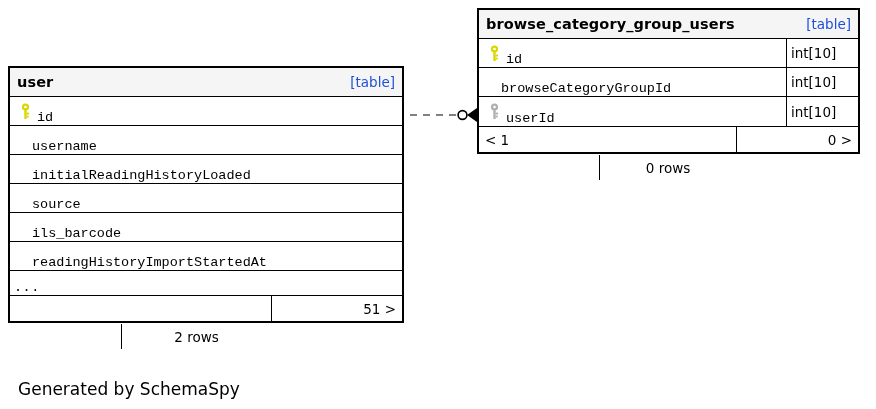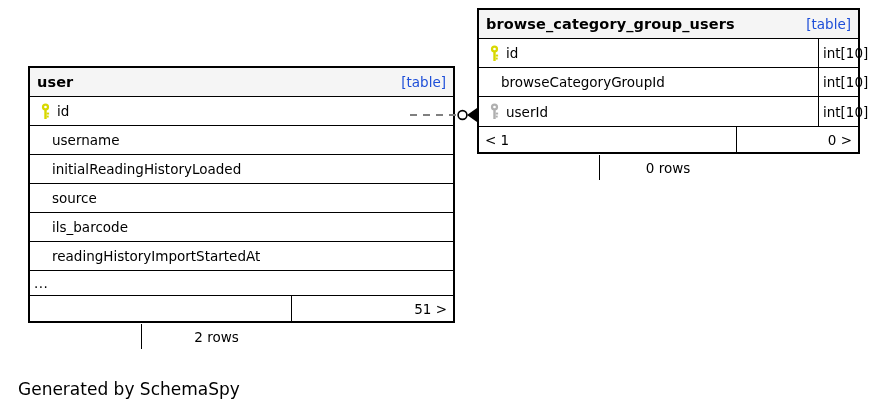--- a/index.html
+++ b/index.html
@@ -62,27 +62,28 @@
     height: 29px;
     box-sizing: border-box;
     border-bottom: 1px solid #000000;
     background: #ffffff;
   }
   .er-row:last-child { border-bottom: none; }
 
   .er-col-name {
     flex: 1 1 auto;
     display: flex;
-    align-items: center;
+    align-items: flex-end;
     font-size: 13.5px;
     white-space: nowrap;
     overflow: hidden;
     padding-left: 5px;
     box-sizing: border-box;
     height: 100%;
+    font-family: Liberation Mono, monospace;
   }
   .er-col-type {
     flex: 0 0 auto;
     border-left: 1px solid #000000;
     font-size: 13.5px;
     padding: 0 3px 0 4px;
     display: flex;
     align-items: center;
     height: 100%;
     box-sizing: border-box;
@@ -129,34 +130,34 @@
     padding: 0 6px;
     height: 100%;
   }
   .er-footer .fcell:first-child { border-left: none; }
   .fcell.prev { justify-content: flex-start; }
   .fcell.mid  { justify-content: center; margin-top: 28px; }
   .fcell.next { justify-content: flex-end; }
 
   
   #table-user {
-    left: 28px;
+    left: 8px;
     top: 66px;
-    width: 427px;
+    width: 396px;
   }
   #table-user .er-footer .fcell:nth-child(1) { flex: 0 0 111px; }
   #table-user .er-footer .fcell:nth-child(2) { flex: 0 0 150px; }
   #table-user .er-footer .fcell:nth-child(3) { flex: 1 1 auto; }
 
   #table-browse-category-group-users {
     left: 477px;
     top: 8px;
     width: 383px;
   }
-  #table-browse-category-group-users .er-col-type { width: 40px; }
+  #table-browse-category-group-users .er-col-type { width: 72px; }
   #table-browse-category-group-users .er-footer .fcell:nth-child(1) { flex: 0 0 120px; }
   #table-browse-category-group-users .er-footer .fcell:nth-child(2) { flex: 0 0 137px; }
   #table-browse-category-group-users .er-footer .fcell:nth-child(3) { flex: 1 1 auto; }
 
   
   #relationship-user-to-bcgu {
     position: absolute;
     left: 410px;
     top: 100px;
     width: 70px;

